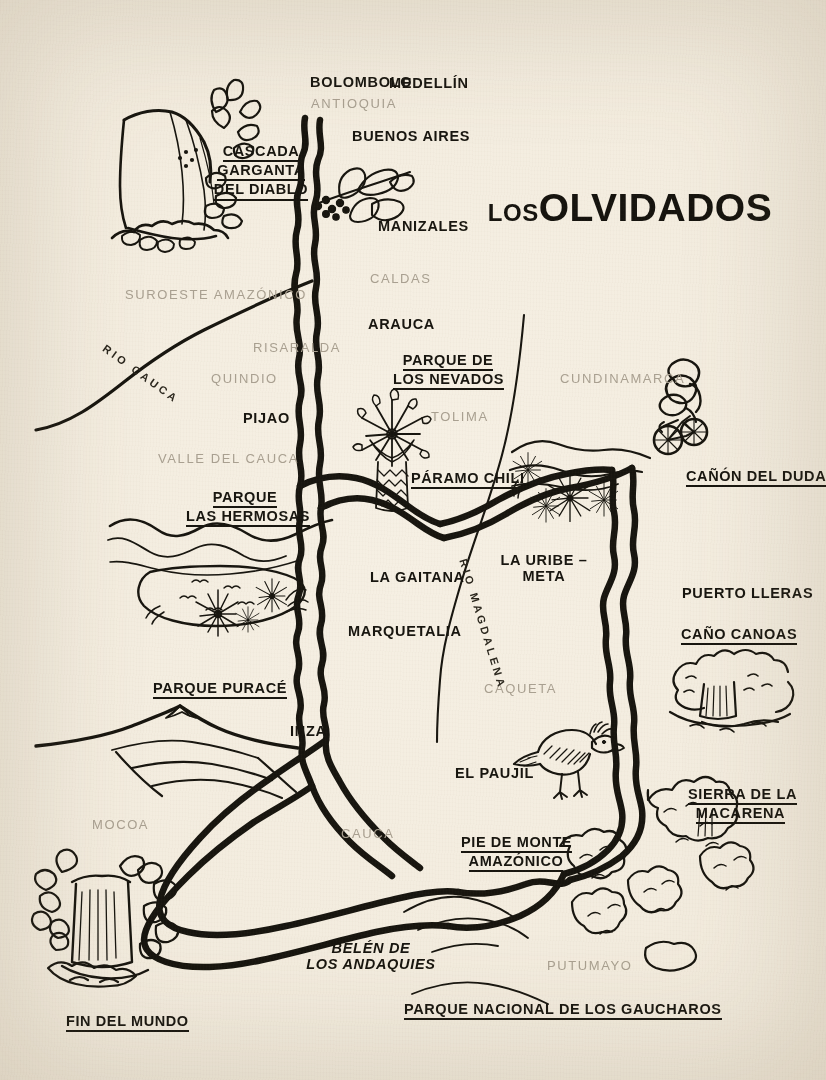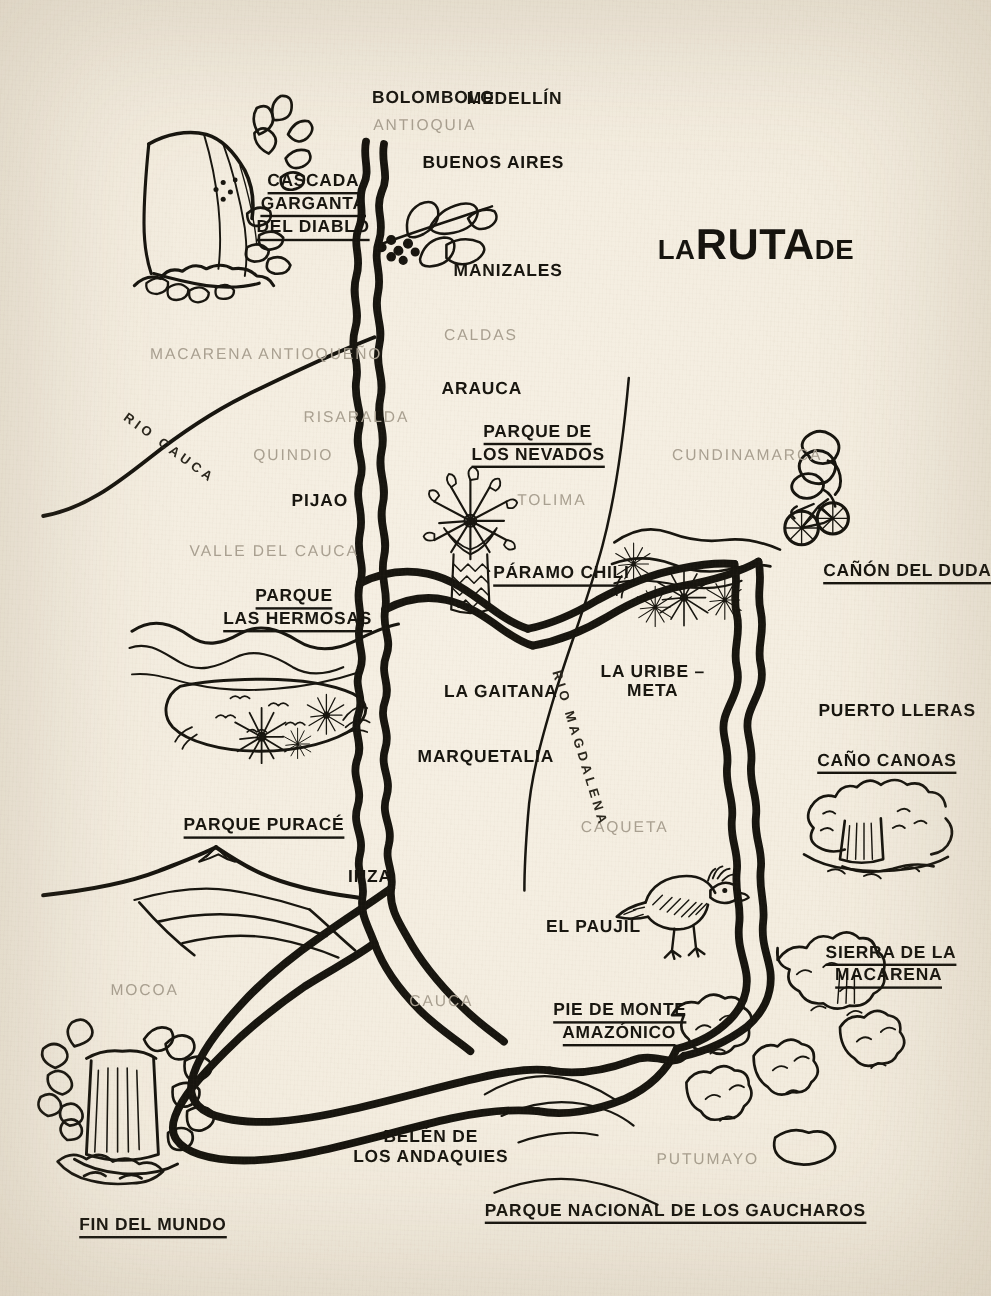--- a/index.html
+++ b/index.html
@@ -442,49 +442,49 @@
 
     <g fill="none" stroke="#17150f" stroke-width="1.8" stroke-linecap="round" stroke-linejoin="round">
       <path d="M404,912 C424,900 446,894 468,898 C486,901 500,908 512,916"></path>
       <path d="M418,930 C440,920 464,916 486,920 C504,923 518,930 528,938"></path>
       <path d="M432,952 C454,944 478,942 498,946"></path>
       <path d="M412,994 C436,984 462,980 488,984 C512,988 532,996 548,1004"></path>
     </g>
   </svg>
 
   <div id="title">
-    <div class="l1">
-      <span class="sm">LA</span><span>RUTA</span><span class="sm">DE</span>
+    <div class="l2">
+      <span class="sm">LOS</span><span>OLVIDADOS</span>
     </div>
   </div>
 
   <div id="layer-towns">
       <div class="lbl town" style="left: 310px; top: 62px; margin-top: 12px;">BOLOMBOLO</div>
       <div class="lbl town" style="left: 389px; top: 75px;">MEDELLÍN</div>
       <div class="lbl town" style="left: 352px; top: 128px;">BUENOS AIRES</div>
       <div class="lbl town" style="left: 378px; top: 218px;">MANIZALES</div>
       <div class="lbl town" style="left: 368px; top: 316px;">ARAUCA</div>
       <div class="lbl town" style="left: 243px; top: 410px;">PIJAO</div>
       <div class="lbl town" style="left: 370px; top: 569px;">LA GAITANA</div>
       <div class="lbl town" style="left: 348px; top: 623px;">MARQUETALIA</div>
       <div class="lbl town" style="left: 290px; top: 723px;">INZA</div>
       <div class="lbl town" style="left: 682px; top: 585px;">PUERTO LLERAS</div>
       <div class="lbl town" style="left: 455px; top: 765px;">EL PAUJIL</div>
       <div class="lbl town ctr" style="left: 489px; top: 552px; width: 110px;"><div>LA URIBE –</div><div>META</div></div>
-      <div class="lbl town ctr" style="left: 284px; top: 940px; width: 150px;"><div>BELÉN DE</div><div>LOS ANDAQUIES</div></div>
+      <div class="lbl town ctr" style="left: 296px; top: 940px; width: 150px; font-style: italic;"><div>BELÉN DE</div><div>LOS ANDAQUIES</div></div>
     </div>
   <div id="layer-depts">
       <div class="lbl dept" style="left: 311px; top: 97px;">ANTIOQUIA</div>
       <div class="lbl dept" style="left: 370px; top: 272px;">CALDAS</div>
       <div class="lbl dept" style="left: 253px; top: 341px;">RISARALDA</div>
       <div class="lbl dept" style="left: 211px; top: 372px;">QUINDIO</div>
       <div class="lbl dept" style="left: 431px; top: 397px; margin-top: 13px;">TOLIMA</div>
       <div class="lbl dept" style="left: 158px; top: 452px;">VALLE DEL CAUCA</div>
       <div class="lbl dept" style="left: 560px; top: 372px;">CUNDINAMARCA</div>
-      <div class="lbl dept" style="left: 125px; top: 288px;">MACARENA ANTIOQUEÑO</div>
+      <div class="lbl dept" style="left: 125px; top: 288px;">SUROESTE AMAZÓNICO</div>
       <div class="lbl dept" style="left: 484px; top: 682px;">CAQUETA</div>
       <div class="lbl dept" style="left: 92px; top: 818px;">MOCOA</div>
       <div class="lbl dept" style="left: 341px; top: 827px;">CAUCA</div>
       <div class="lbl dept" style="left: 503px; top: 959px; margin-left: 44px;">PUTUMAYO</div>
     </div>
   <div id="layer-parks">
       <div class="lbl park ctr" style="left: 213px; top: 143px; width: 96px;"><div><span class="u">CASCADA</span></div><div><span class="u">GARGANTA</span></div><div><span class="u">DEL DIABLO</span></div></div>
       <div class="lbl park ctr" style="left: 365px; top: 352px; width: 110px; margin-left: 28px;"><div><span class="u">PARQUE DE</span></div><div><span class="u">LOS NEVADOS</span></div></div>
       <div class="lbl park ctr" style="left: 411px; top: 470px; width: 98px;"><div><span class="u">PÁRAMO CHILI</span></div></div>
       <div class="lbl park ctr" style="left: 186px; top: 489px; width: 118px;"><div><span class="u">PARQUE</span></div><div><span class="u">LAS HERMOSAS</span></div></div>

